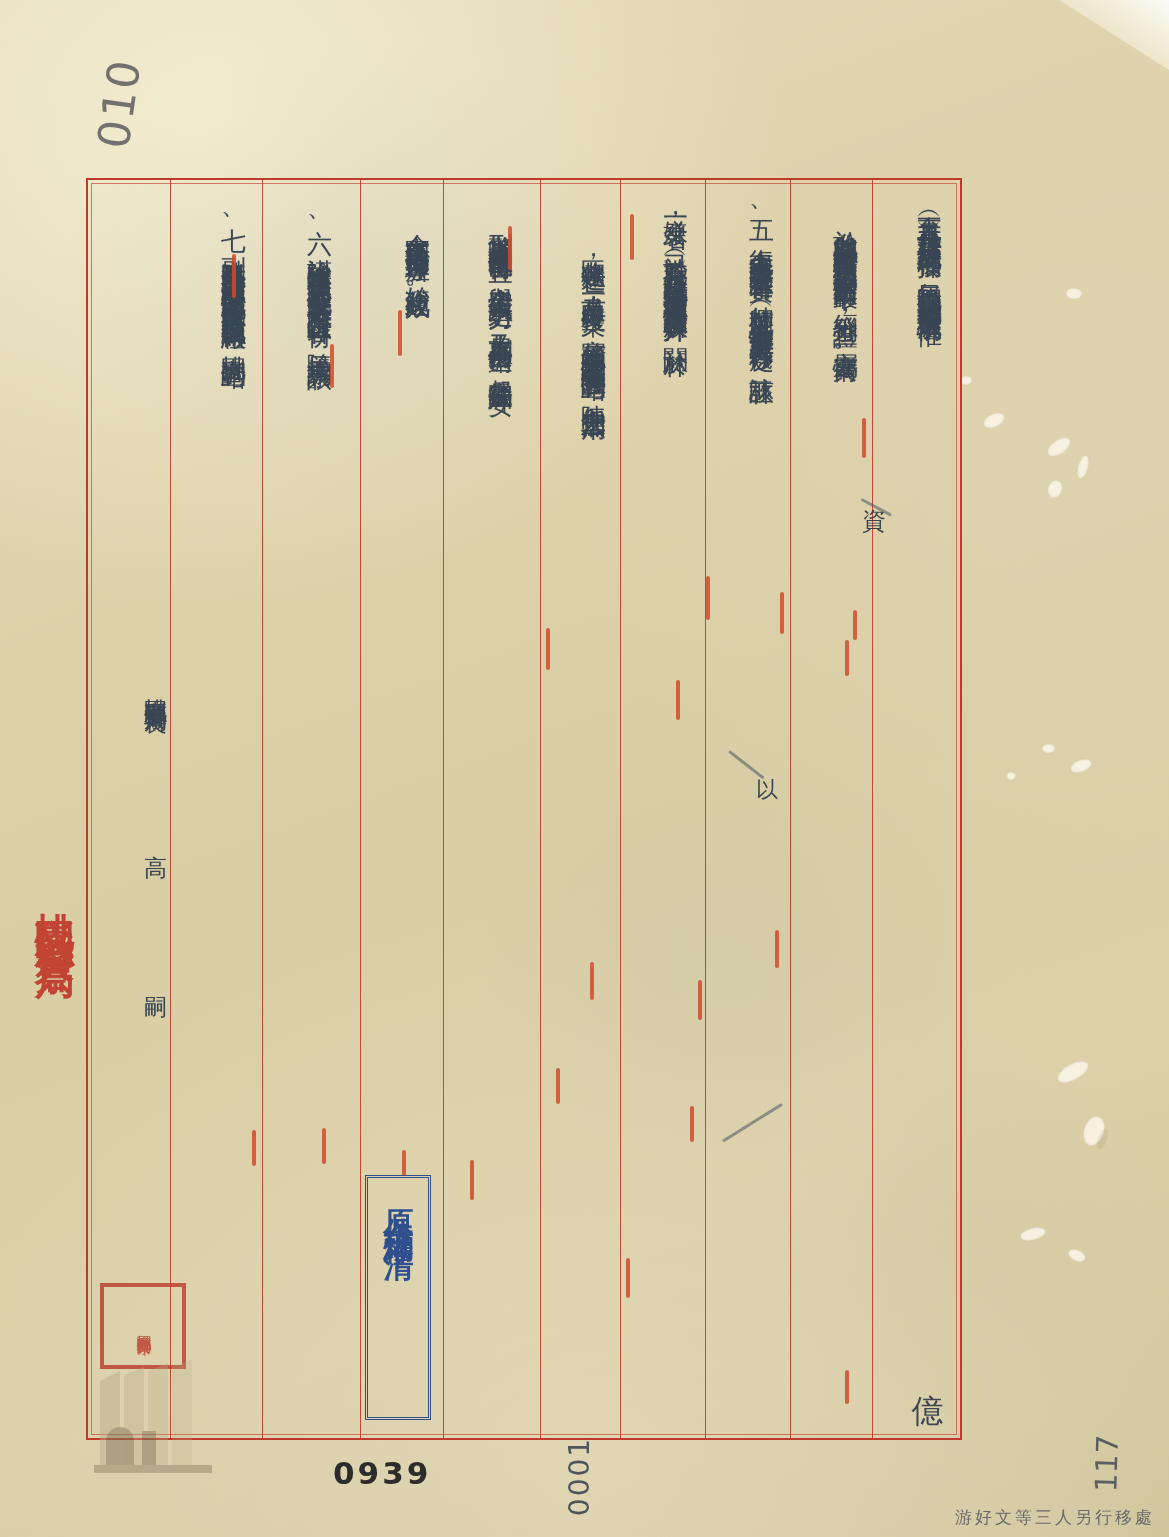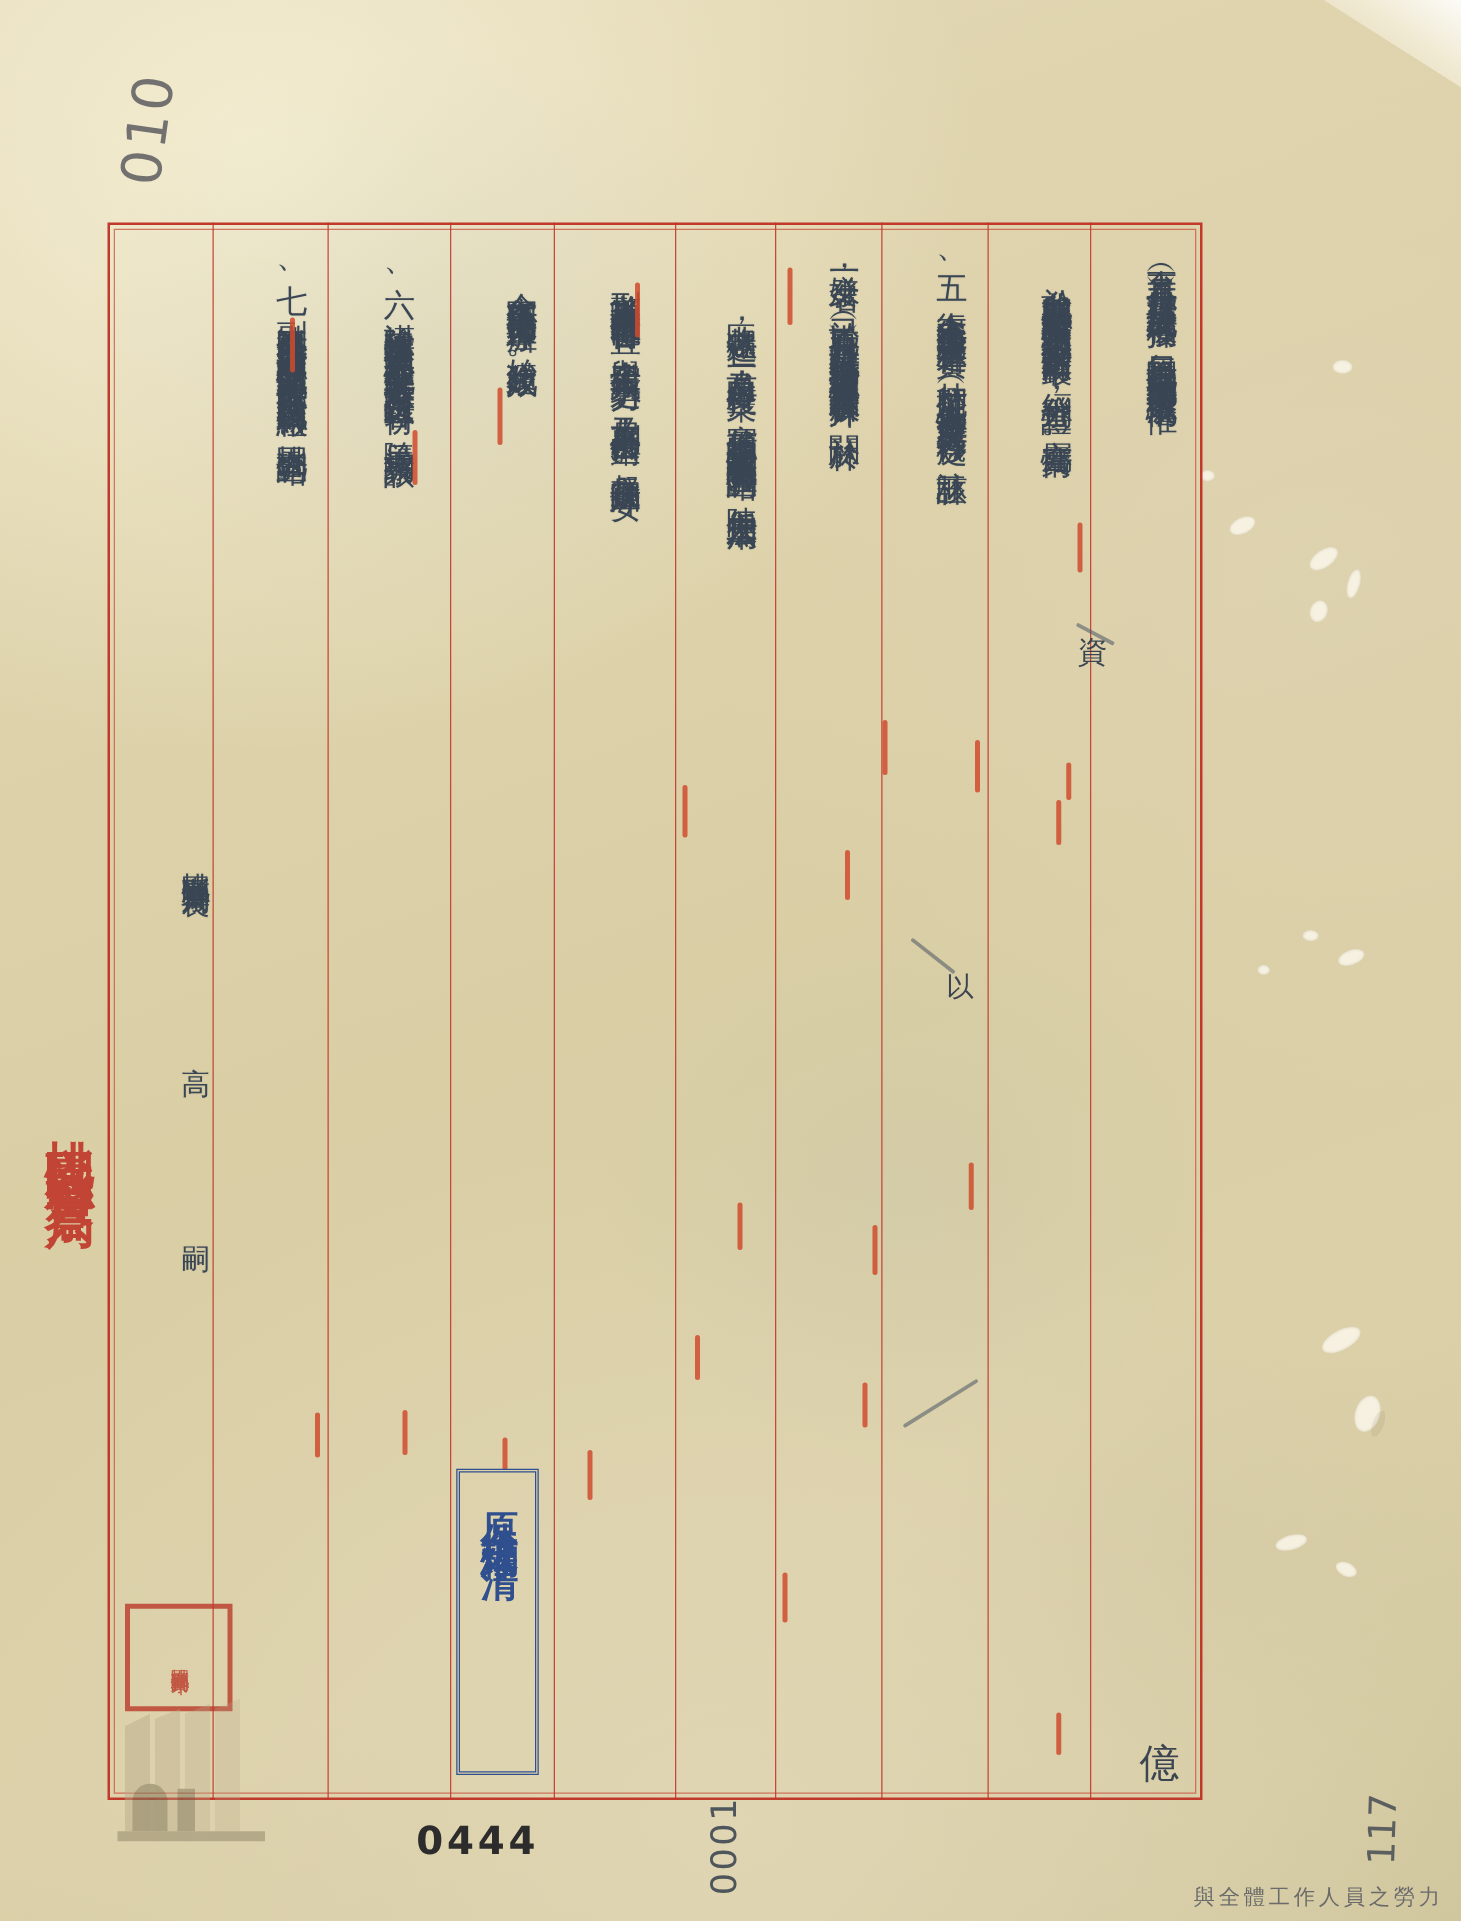--- a/index.html
+++ b/index.html
@@ -380,19 +380,19 @@
       <path d="M62 120 L62 26 L82 18 L82 120 Z" opacity="0.65"></path>
       <path d="M86 120 L86 22 L106 14 L106 120 Z" opacity="0.5"></path>
     </g>
     <g fill="#8e8266" opacity="0.9">
       <rect x="8" y="120" width="118" height="8"></rect>
       <path d="M20 96 a14 14 0 1 1 28 0 l0 24 -28 0 Z" fill="#7d7256"></path>
       <rect x="56" y="86" width="14" height="34" fill="#7d7256"></rect>
     </g>
   </svg>
 
-  <div class="num-0743">0444</div>
+  <div class="num-0743">0939</div>
   <div class="num-0001">0001</div>
   <div class="pencil-117">117</div>
 
-  <div class="footer-note">與全體工作人員之勞力</div>
+  <div class="footer-note">游好文等三人另行移處</div>
 
 </div>
 
 </body></html>

